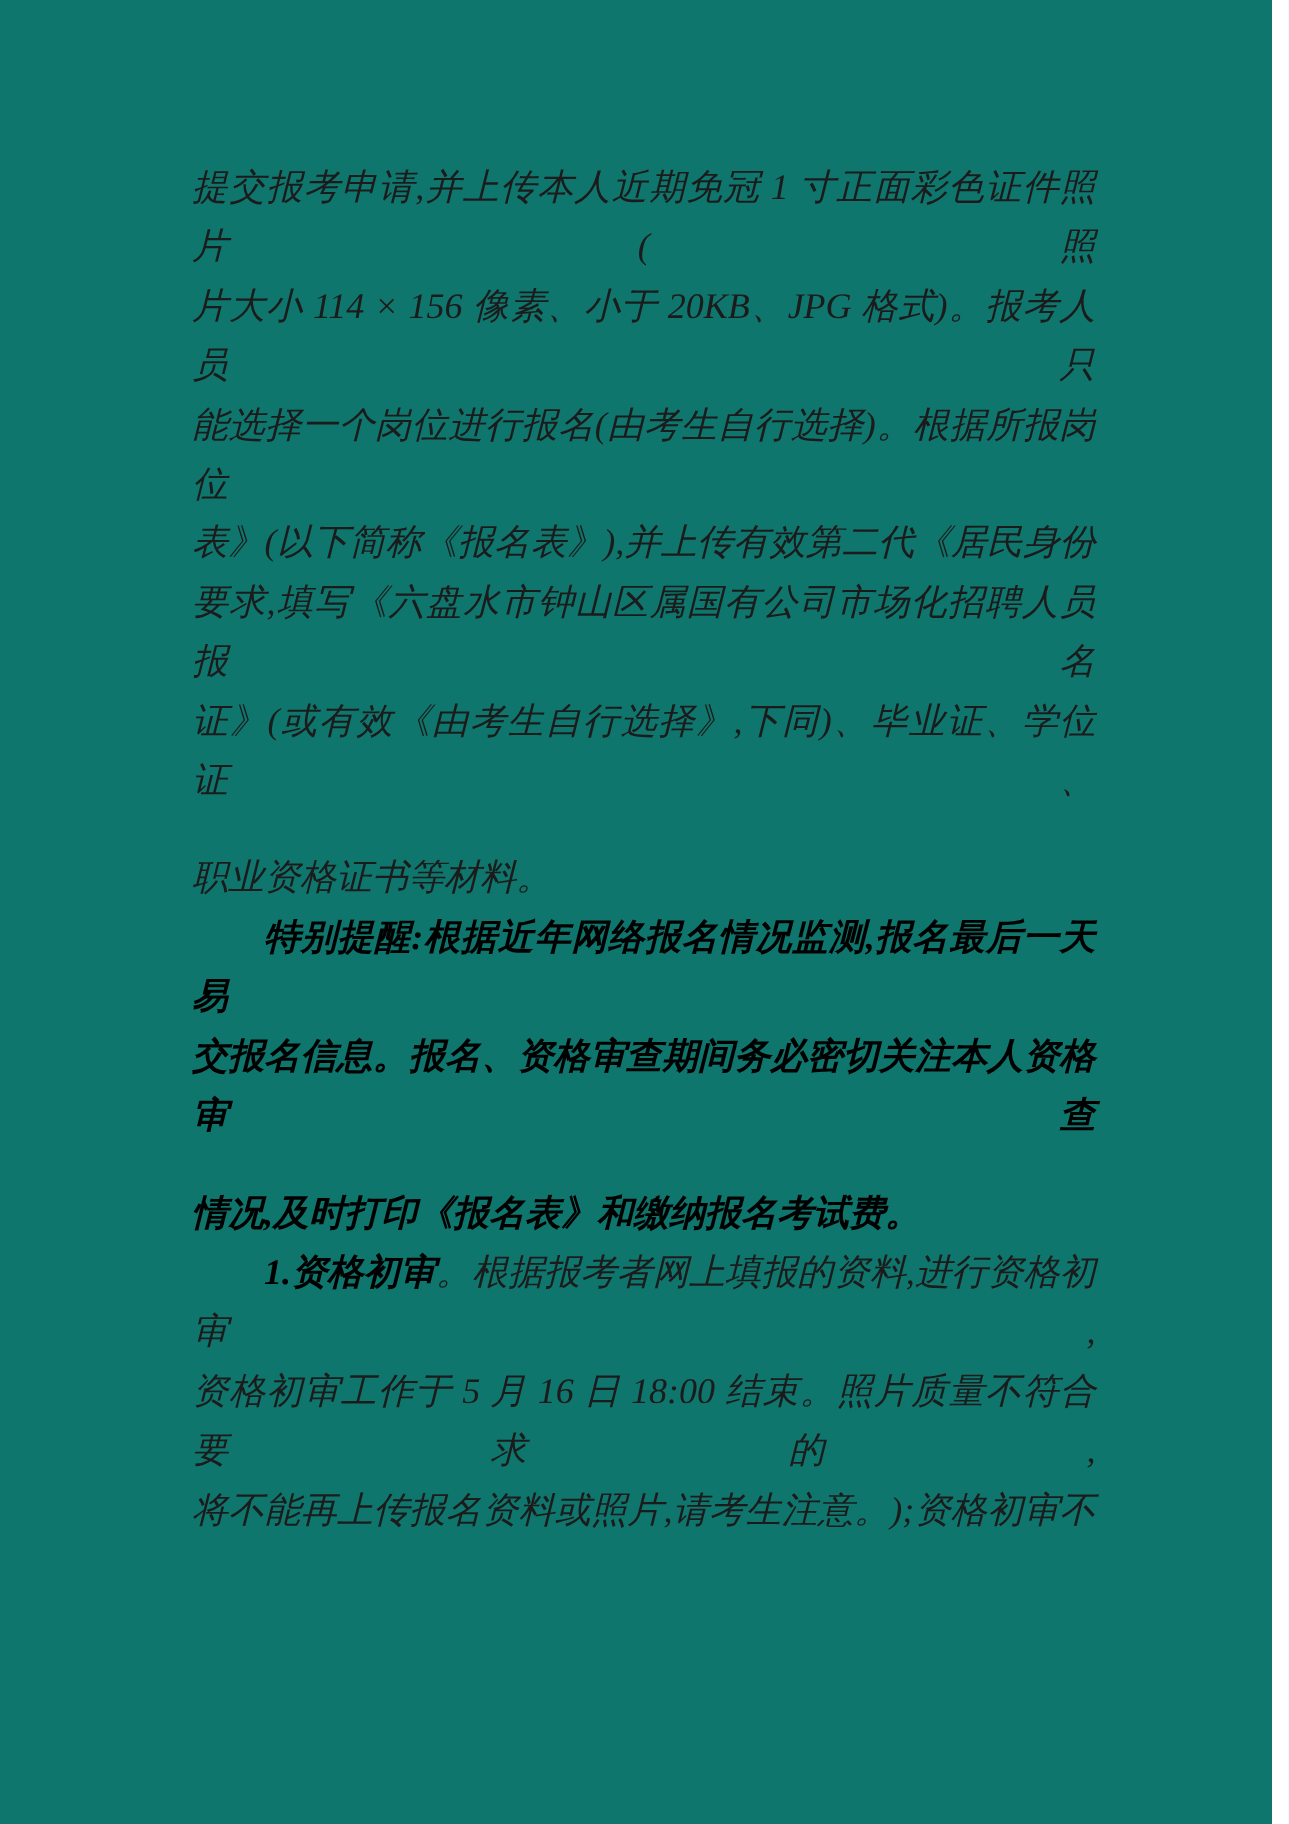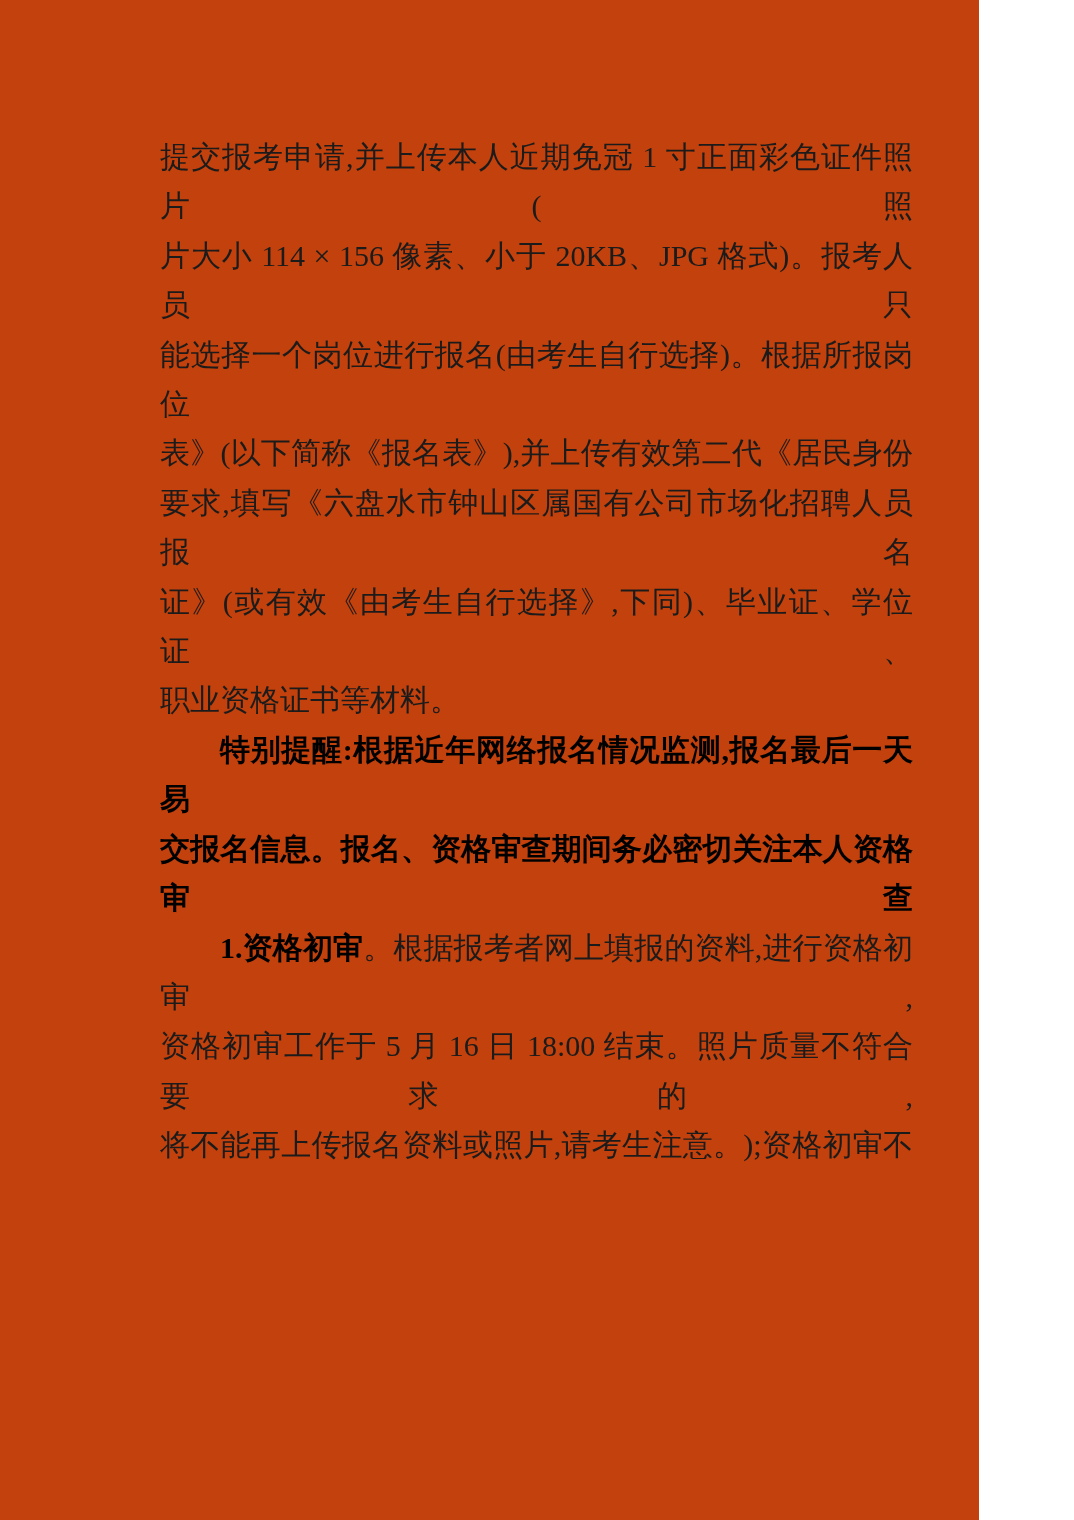--- a/index.html
+++ b/index.html
@@ -9,41 +9,43 @@
   }
   body {
     width: 1074px;
     height: 1520px;
     position: relative;
     font-family: "Liberation Serif", "DejaVu Serif", serif;
   }
   .page {
     position: absolute;
     left: 0; top: 0;
-    width: 979px;
+    width: 1060px;
     height: 1520px;
-    background: #c2410c;
+    background: #0f766e;
     overflow: hidden;
+    font-style: italic;
   }
   .text-block {
     position: absolute;
     left: 160px;
     top: 132px;
     width: 753px;
     color: #1b1b1b;
     font-size: 30px;
     line-height: 49.4px;
   }
   .line {
     text-align: justify;
     text-align-last: justify;
     min-height: 49.4px;
   }
   .line.end {
     text-align-last: left;
+    margin-top: 32px;
   }
   .indent {
     text-indent: 2em;
   }
   .bold {
     font-weight: bold;
     color: #000000;
   }
 </style>
 </head>
@@ -55,20 +57,21 @@
     <div class="line">提交报考申请,并上传本人近期免冠 1 寸正面彩色证件照片(照</div>
     <div class="line">片大小 114 × 156 像素、小于 20KB、JPG 格式)。报考人员只</div>
     <div class="line">能选择一个岗位进行报名(由考生自行选择)。根据所报岗位</div>
     <div class="line">表》(以下简称《报名表》),并上传有效第二代《居民身份</div>
     <div class="line">要求,填写《六盘水市钟山区属国有公司市场化招聘人员报名</div>
     <div class="line">证》(或有效《由考生自行选择》,下同)、毕业证、学位证、</div>
     <div class="line end">职业资格证书等材料。</div>
 
     <div class="line bold indent">特别提醒:根据近年网络报名情况监测,报名最后一天易</div>
     <div class="line bold">交报名信息。报名、资格审查期间务必密切关注本人资格审查</div>
+    <div class="line bold end">情况,及时打印《报名表》和缴纳报名考试费。</div>
 
 
     <div class="line indent"><span class="bold">1.资格初审</span><span>。根据报考者网上填报的资料,进行资格初审,</span></div>
     <div class="line">资格初审工作于 5 月 16 日 18:00 结束。照片质量不符合要求的,</div>
     <div class="line">将不能再上传报名资料或照片,请考生注意。);资格初审不</div>
 
   </div>
 </div>
 
 </body></html>

